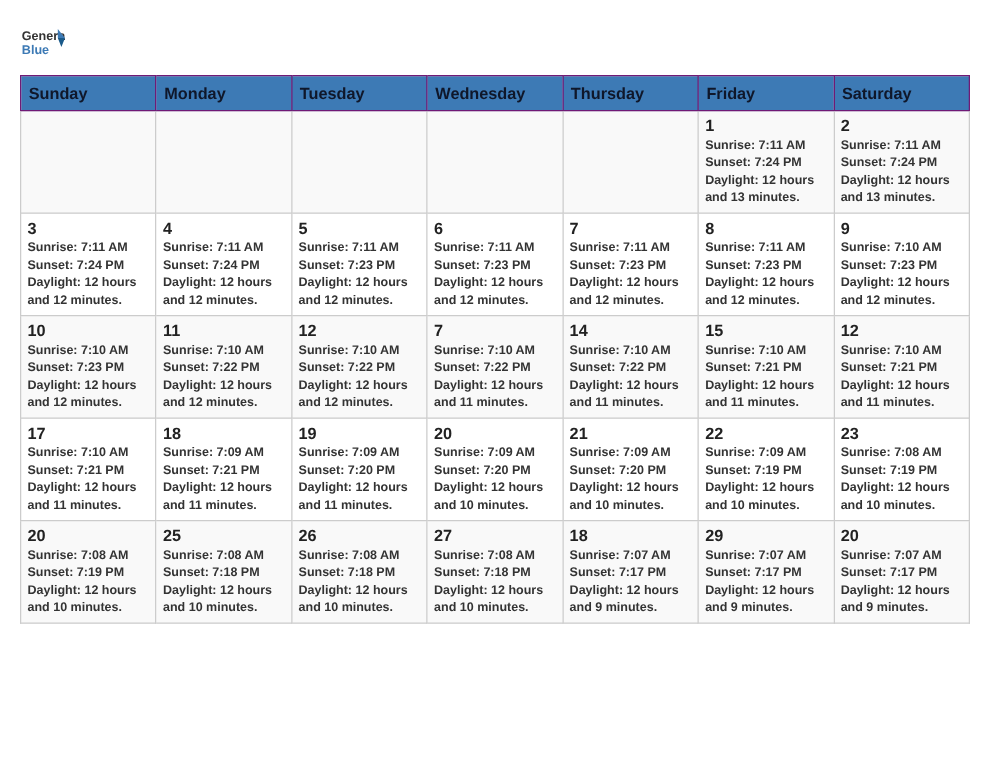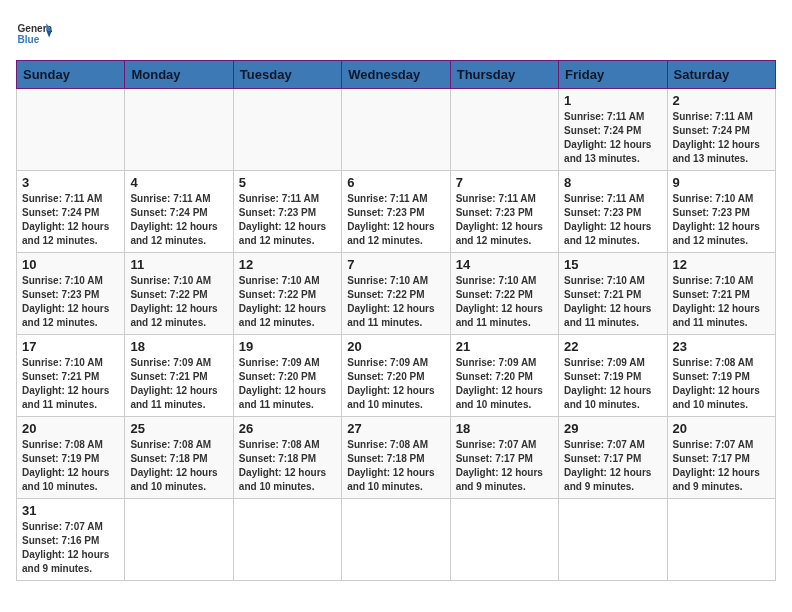--- a/index.html
+++ b/index.html
@@ -298,28 +298,14 @@
 Sunset: 7:17 PM
 Daylight: 12 hours and 9 minutes.</div>
         </td>
         <td>
           <span class="day-num">20</span>
           <div class="day-info">Sunrise: 7:07 AM
 Sunset: 7:17 PM
 Daylight: 12 hours and 9 minutes.</div>
         </td>
       </tr>
-      <tr>
-        <td>
-          <span class="day-num">31</span>
-          <div class="day-info">Sunrise: 7:07 AM
-Sunset: 7:16 PM
-Daylight: 12 hours and 9 minutes.</div>
-        </td>
-        <td class="empty-cell"></td>
-        <td class="empty-cell"></td>
-        <td class="empty-cell"></td>
-        <td class="empty-cell"></td>
-        <td class="empty-cell"></td>
-        <td class="empty-cell"></td>
-      </tr>
     </tbody>
 </table>
 
 </body></html>

